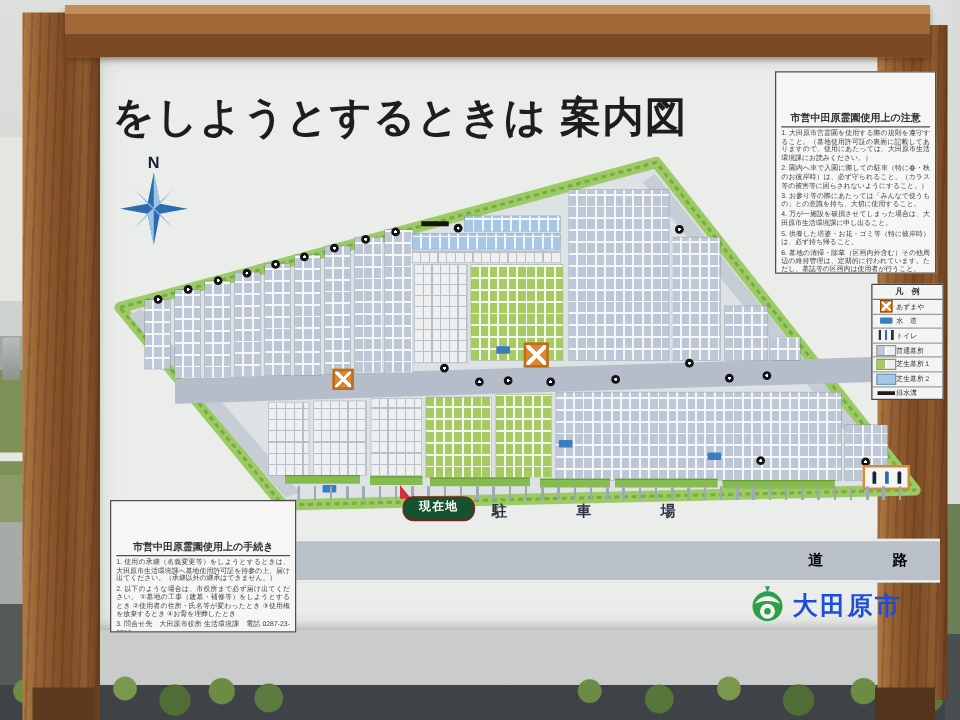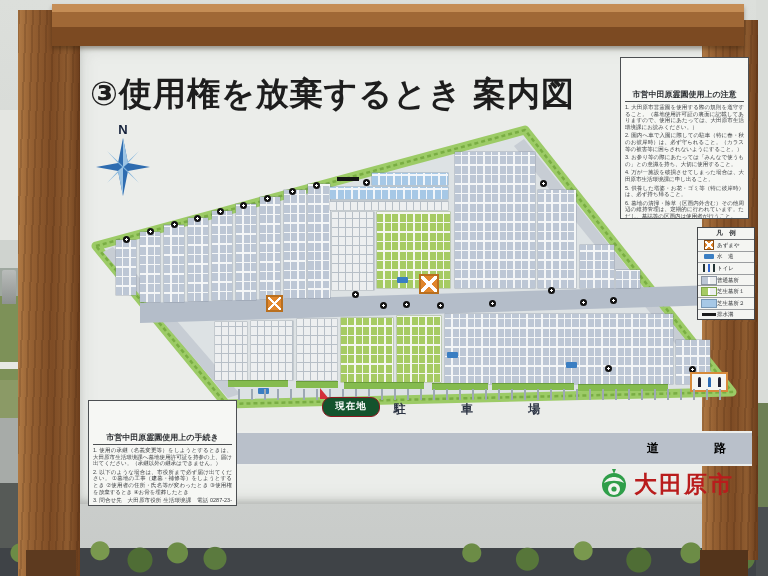--- a/index.html
+++ b/index.html
@@ -108,41 +108,41 @@
   .road-band{left:218px;top:431px;width:534px;height:35px;background:#b9c0ca;border-top:2px solid #eceeec;border-bottom:2px solid #eceeec;box-sizing:border-box;}
   .road-label{width:100%;text-align:right;font-size:12px;font-weight:bold;color:#000000;letter-spacing:26px;line-height:31px;white-space:nowrap;}
   
   .cl-balloon{left:322px;top:397px;width:56px;height:18px;background:#14532d;border:1px solid #8e1820;border-radius:9px;
      color:#fff;font-size:9.5px;font-weight:bold;text-align:center;line-height:16px;letter-spacing:1px;z-index:40;}
   .cl-tail{left:320px;top:388px;width:0;height:0;border-bottom:11px solid #d32f39;border-right:9px solid transparent;z-index:39;}
   
   .compass{left:94px;top:122px;width:58px;height:80px;}
   .compass .n{position:absolute;left:0;top:0;width:100%;text-align:center;font-size:13px;font-weight:bold;color:#14203a;}
   .logo{left:598px;top:468px;display:flex;align-items:center;gap:4px;z-index:35;}
-  .logo-text{font-size:23px;font-weight:bold;color:#b91c1c;letter-spacing:2px;}
+  .logo-text{font-size:20px;font-weight:bold;color:#1d4ed8;letter-spacing:2px;}
 </style>
 </head>
 <body>
 
 <div class="abs scene-left"></div>
 <div class="abs gravestone"></div>
 <div class="abs rail"></div>
 <div class="abs ground"></div>
 <div class="abs shrubs sl"></div>
 <div class="abs shrubs sr"></div>
 <div class="abs sky-patch-right"></div>
 
 <div class="abs sign-panel"></div>
 <div class="abs frame-left wood grain"></div>
 <div class="abs frame-right wood grain"></div>
 <div class="abs frame-top"></div>
 <div class="abs leg-left"></div>
 <div class="abs leg-right"></div>
 
-<h1 class="abs sign-title">③使用権を放棄するとき 案内図</h1>
+<h1 class="abs sign-title">をしようとするときは 案内図</h1>
 
 <svg id="map-svg" class="abs" viewBox="0 0 768 576">
   <polygon points="96,246 525,130 732,392 226,404" fill="#dde2e4" stroke="#9ccb66" stroke-width="9" stroke-linejoin="round"></polygon>
   <polygon points="96,246 525,130 732,392 226,404" fill="none" stroke="#79ad43" stroke-width="2.5" stroke-dasharray="4 3" stroke-linejoin="round"></polygon>
   <polygon points="103,252 228,398 240,394 113,247" fill="#c7cdd4"></polygon>
   <polygon points="524,139 726,390 714,391 514,146" fill="#c7cdd4"></polygon>
   <polygon points="140,303 716,285 716,305 140,323" fill="#b4bdc9"></polygon>
 </svg>
 
 <div id="map-layer" class="abs">

